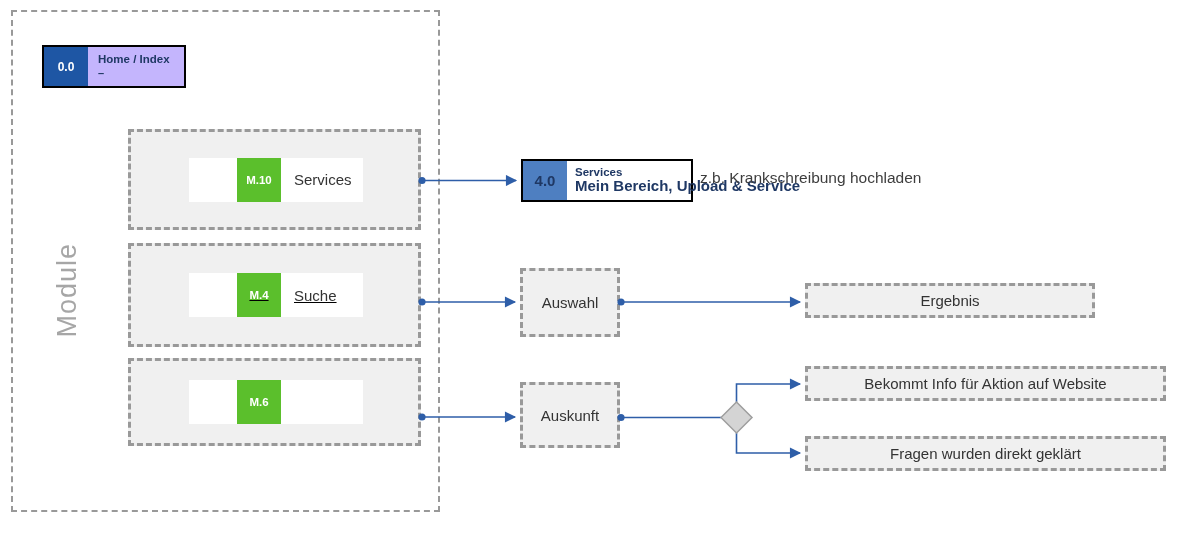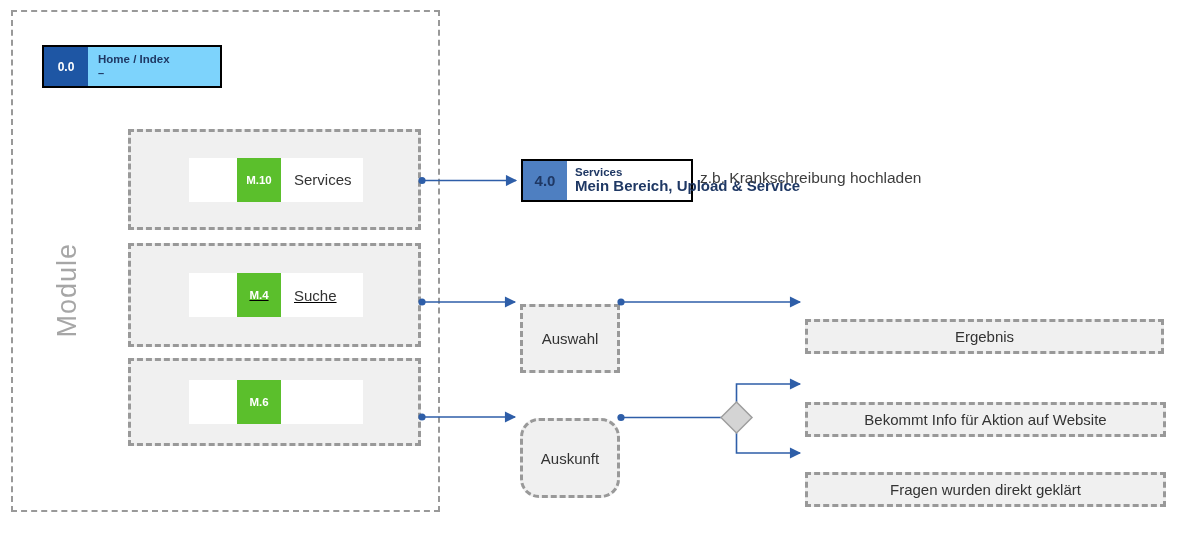--- a/index.html
+++ b/index.html
@@ -21,22 +21,22 @@
   .stage{position:relative;width:1188px;height:534px;overflow:hidden;}
 
   
   .outer-rect{position:absolute;left:11px;top:10px;width:429px;height:502px;
     border:2px dashed var(--dash-gray);}
   .module-label{position:absolute;left:52px;top:243px;
     writing-mode:vertical-rl;transform:rotate(180deg);
     font-size:27px;color:var(--muted);letter-spacing:1px;}
 
   
-  .home-node{position:absolute;left:42px;top:45px;width:180px;height:43px;
-    border:2.5px solid #000;background:#7dd3fc;display:flex;}
+  .home-node{position:absolute;left:42px;top:45px;width:144px;height:43px;
+    border:2.5px solid #000;background:#c4b5fd;display:flex;}
   .home-node .code-cell{width:44px;flex:none;background:var(--dark-blue);
     color:#fff;font-weight:bold;font-size:12px;display:flex;
     align-items:center;justify-content:center;}
   .home-node .body-cell{flex:1;padding:5px 0 4px 10px;color:var(--navy);}
   .home-node .t{font-size:11.5px;font-weight:bold;line-height:14px;}
   .home-node .s{font-size:11px;font-weight:bold;line-height:14px;}
 
   
   .module-row{position:absolute;left:128px;width:293px;
     border:3px dashed var(--dash-gray);background:var(--box-fill);
@@ -58,24 +58,24 @@
     align-items:center;justify-content:center;}
   .service-node .body-cell{flex:1;padding:4px 0 0 8px;color:var(--navy);}
   .service-node .t{font-size:11.5px;font-weight:bold;line-height:14px;}
   .service-node .s{font-size:15px;font-weight:bold;line-height:13px;white-space:nowrap;}
 
   .annotation{position:absolute;left:700px;top:169px;font-size:15.5px;color:#3d3d3d;}
 
   
   .step-box{position:absolute;border:3px dashed var(--dash-gray);
     background:var(--box-fill);display:flex;align-items:center;justify-content:center;
-    font-size:15px;color:var(--text-dark);margin-top:36px;}
+    font-size:15px;color:var(--text-dark);}
   .box-auswahl{left:520px;top:268px;width:100px;height:69px;}
-  .box-auskunft{left:520px;top:382px;width:100px;height:80px;border-radius:19px;}
-  .box-ergebnis{left:805px;top:283px;width:359px;height:35px;}
+  .box-auskunft{left:520px;top:382px;width:100px;height:66px;}
+  .box-ergebnis{left:805px;top:283px;width:290px;height:35px;}
   .box-outcome-top{left:805px;top:366px;width:361px;height:35px;}
   .box-outcome-bottom{left:805px;top:436px;width:361px;height:35px;}
 
   .connector-layer{position:absolute;left:0;top:0;width:1188px;height:534px;
     pointer-events:none;}
 </style>
 </head>
 <body>
 
 <div class="stage">

